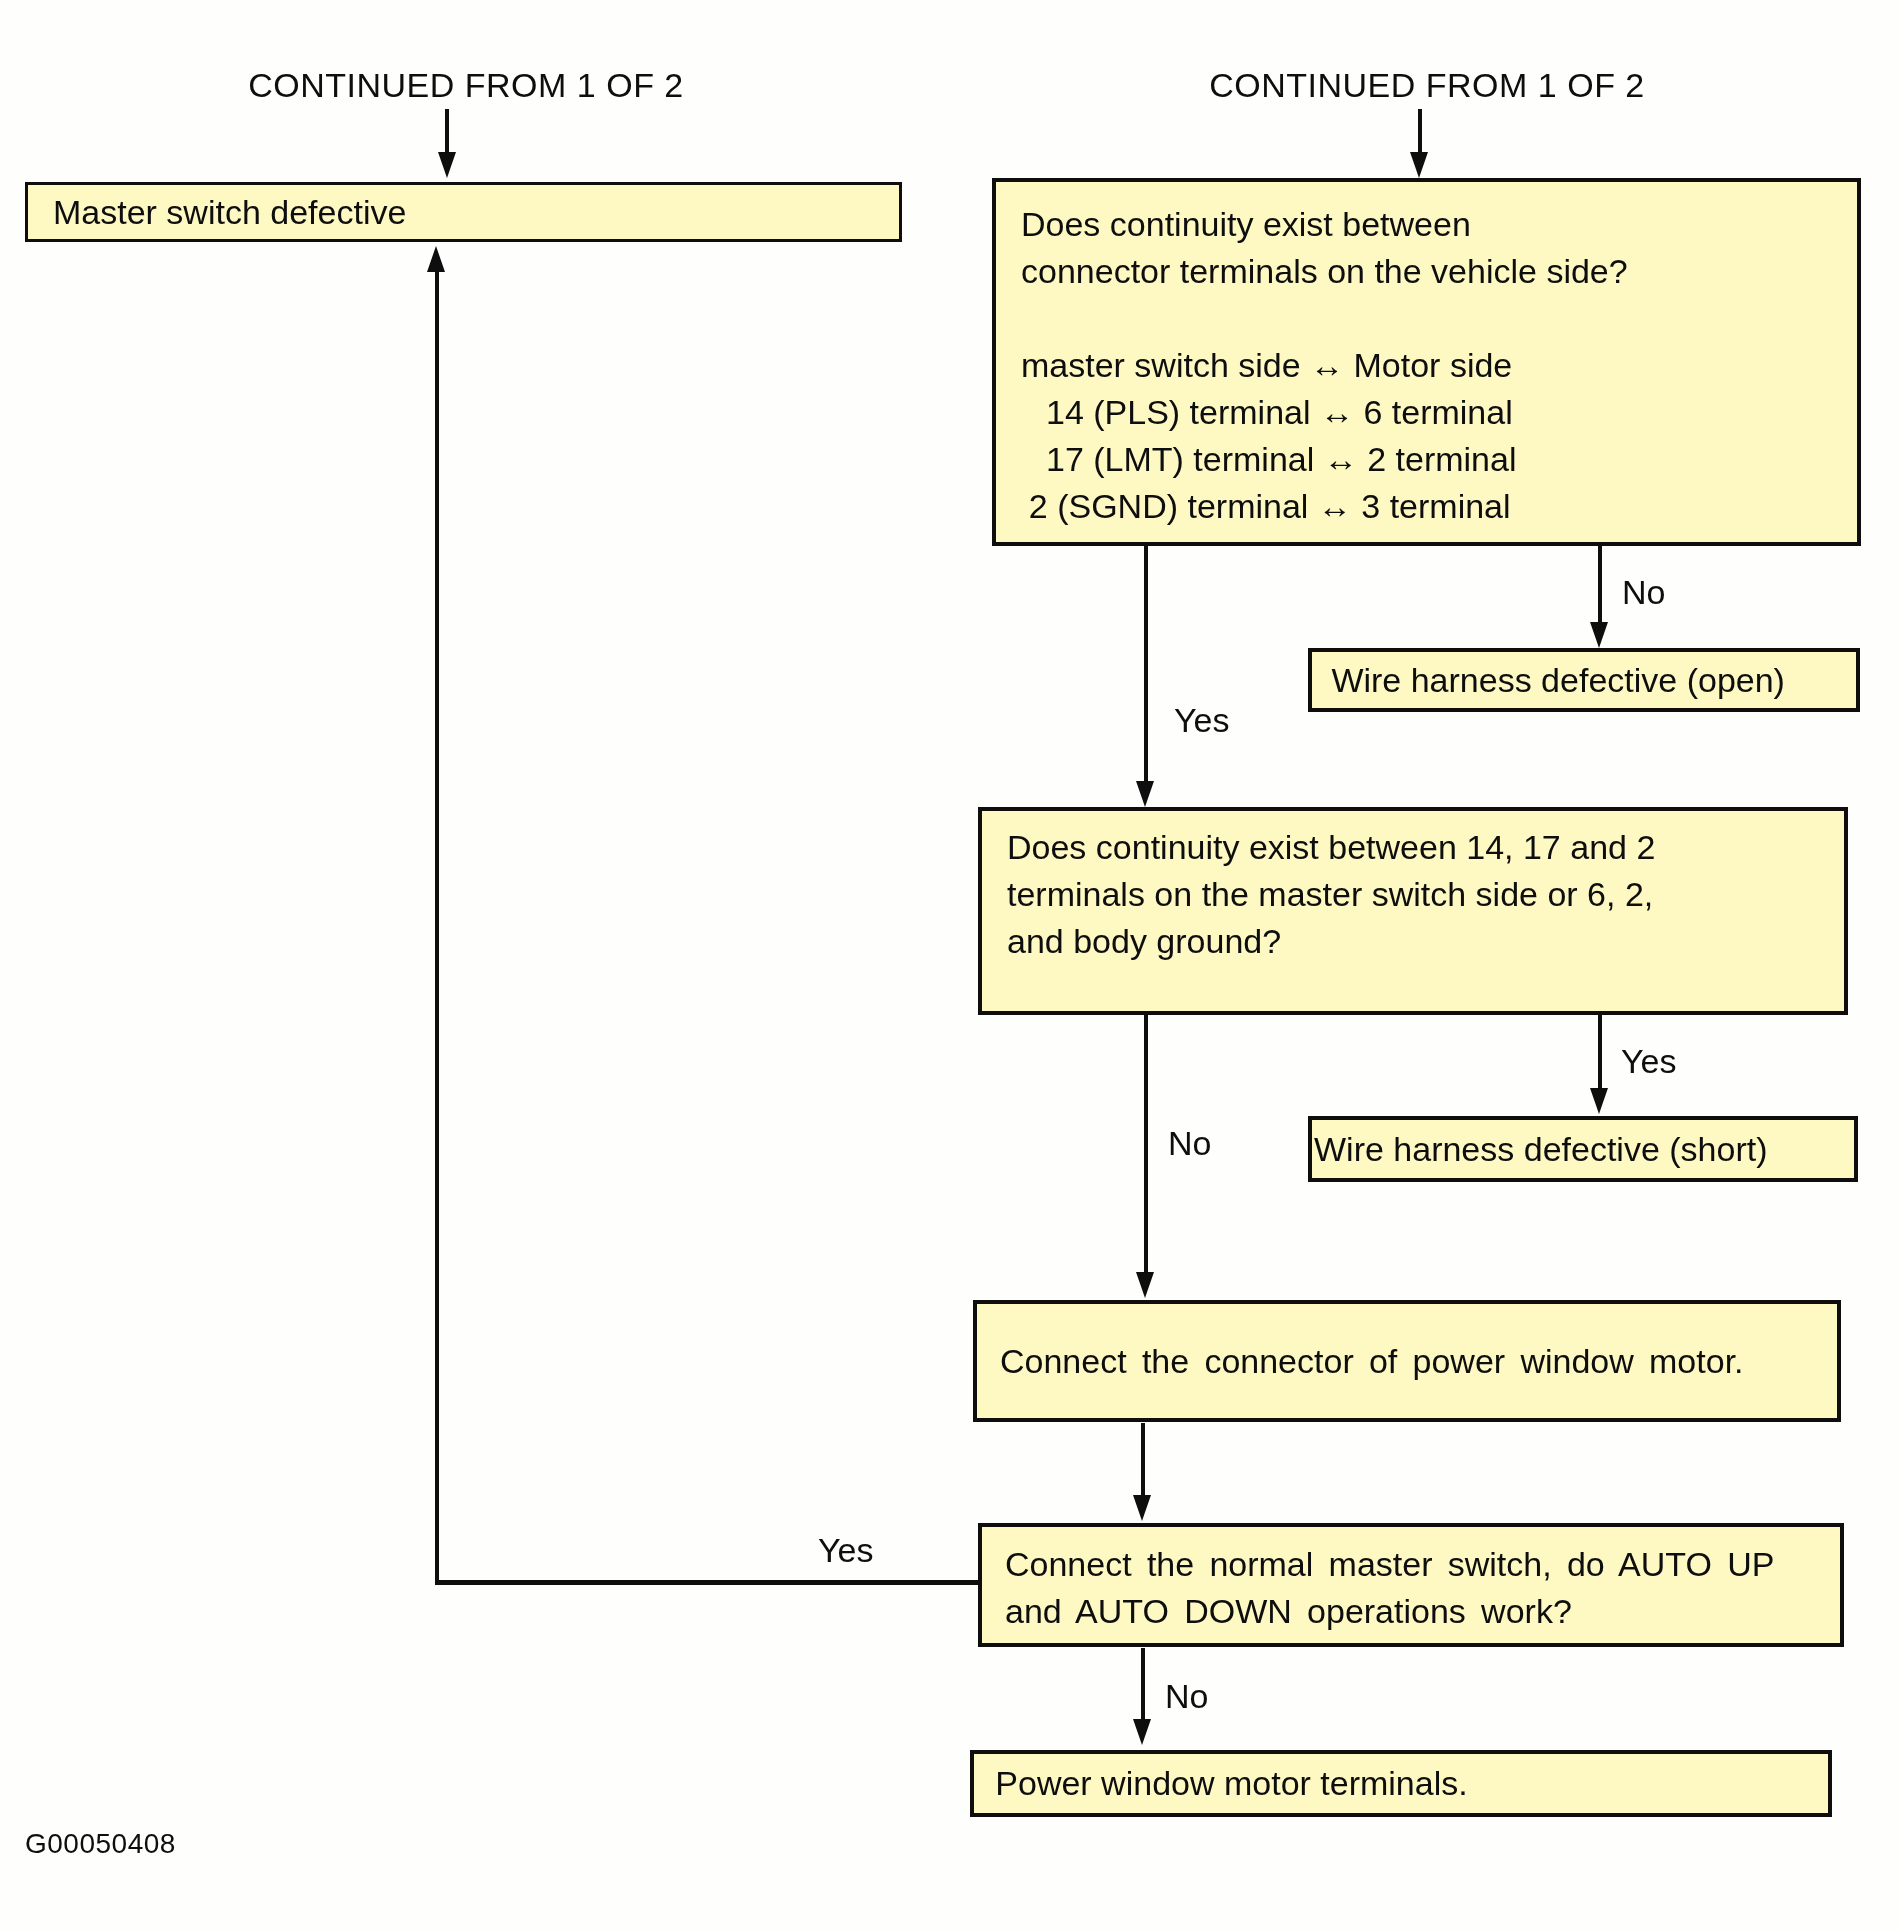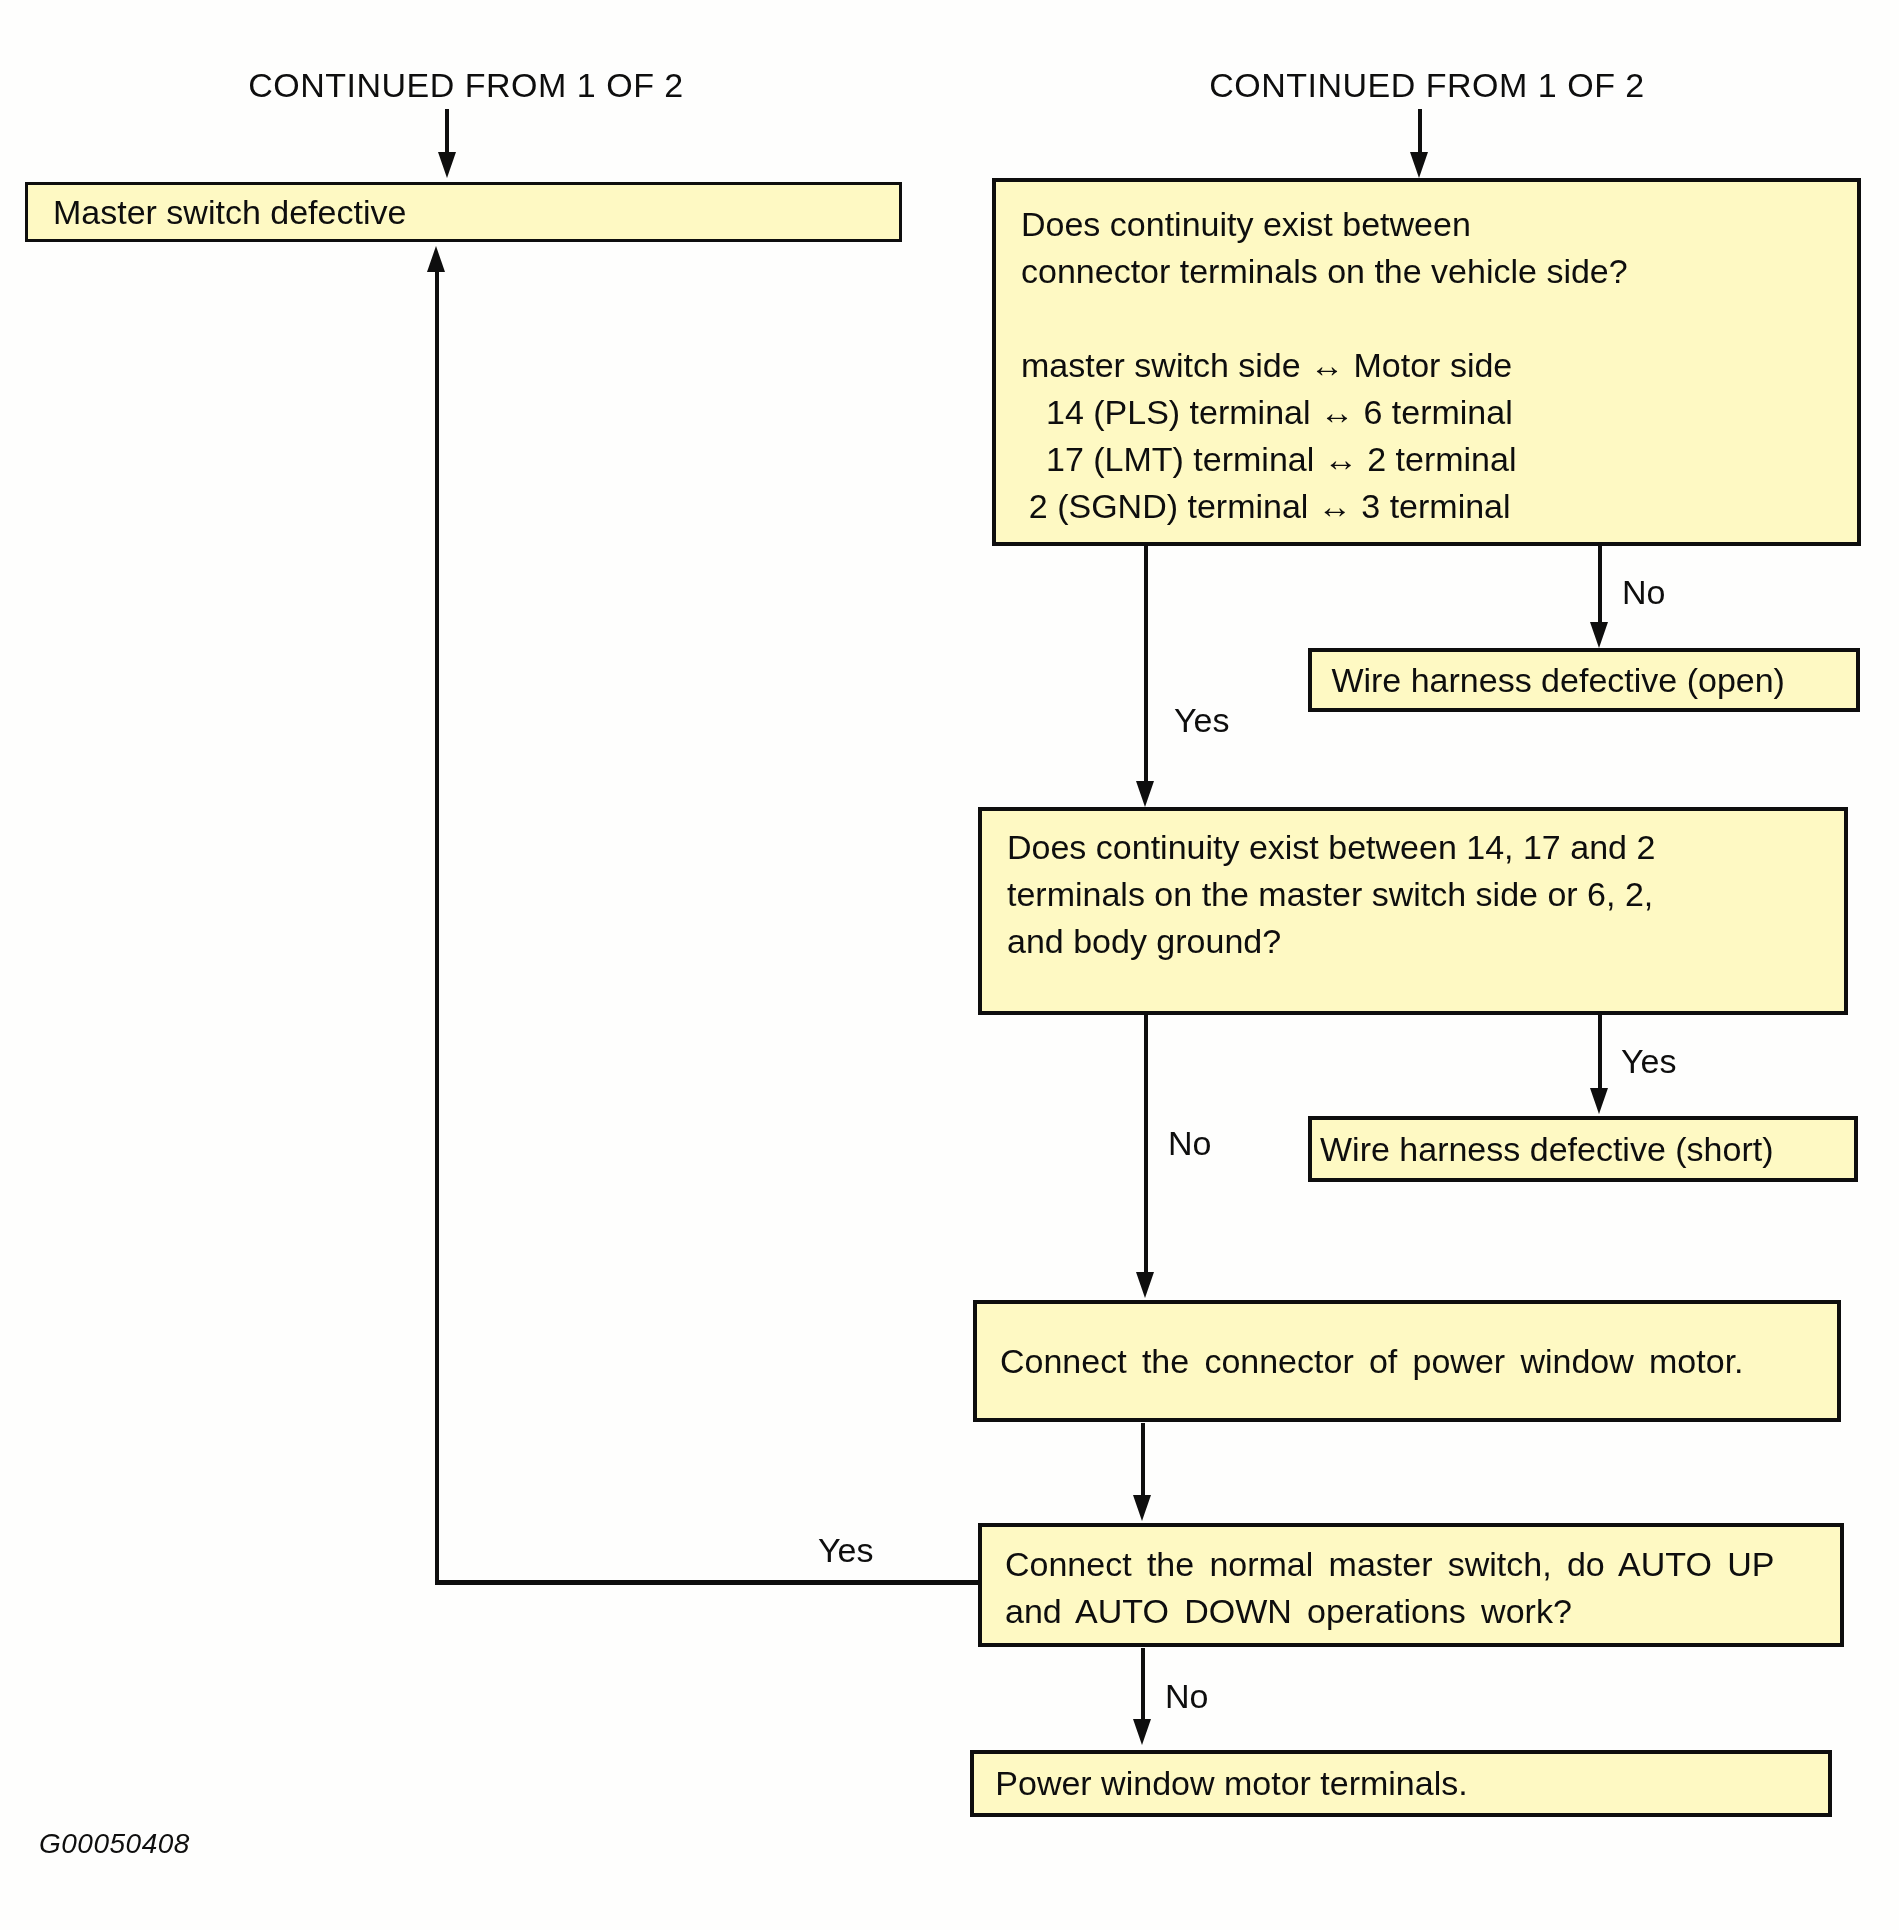--- a/index.html
+++ b/index.html
@@ -102,21 +102,21 @@
 
   <div class="vline" style="left:1598px; top:1015px; height:78px;"></div>
   <div class="ah-down" style="left:1590px; top:1088px;"></div>
   <div class="lbl" style="left:1621px; top:1042px;">Yes</div>
 
   <div class="vline" style="left:1144px; top:1015px; height:262px;"></div>
   <div class="ah-down" style="left:1136px; top:1272px;"></div>
   <div class="lbl" style="left:1168px; top:1124px;">No</div>
 
   <div class="fbox vcenter" style="left:1308px; top:1116px; width:550px; height:66px;">
-    <span class="mline" style="padding-left:8px;">Wire harness defective (short)</span>
+    <span class="mline" style="padding-left:2px;">Wire harness defective (short)</span>
   </div>
 
   <div class="fbox vcenter" style="left:973px; top:1300px; width:868px; height:122px;">
     <span class="mline spaced" style="padding-left:23px;">Connect the connector of power window motor.</span>
   </div>
 
   <div class="vline" style="left:1141px; top:1423px; height:78px;"></div>
   <div class="ah-down" style="left:1133px; top:1495px;"></div>
 
   <div class="fbox" style="left:978px; top:1523px; width:866px; height:124px;">
@@ -127,16 +127,16 @@
   </div>
 
   <div class="vline" style="left:1141px; top:1648px; height:76px;"></div>
   <div class="ah-down" style="left:1133px; top:1719px;"></div>
   <div class="lbl" style="left:1165px; top:1677px;">No</div>
 
   <div class="fbox vcenter" style="left:970px; top:1750px; width:862px; height:67px;">
     <span class="mline" style="padding-left:21.3px;">Power window motor terminals.</span>
   </div>
 
-  <div class="footer-code" style="left:39px; top:1828px;font-style:italic;">G00050408</div>
+  <div class="footer-code" style="left:25px; top:1828px;">G00050408</div>
 
 </div>
 
 
 </body></html>

